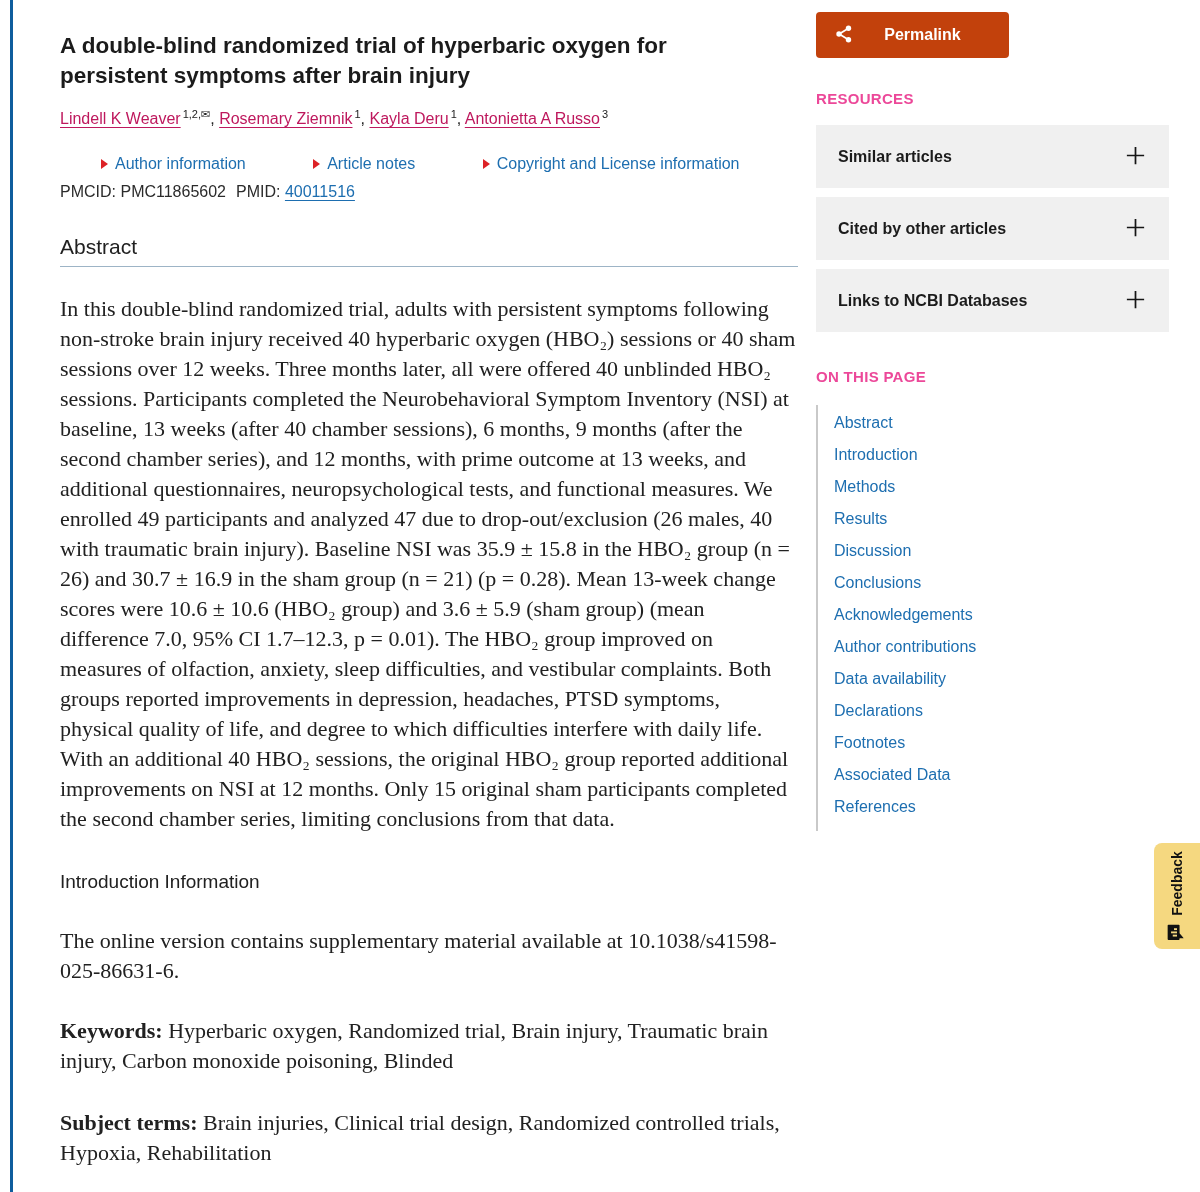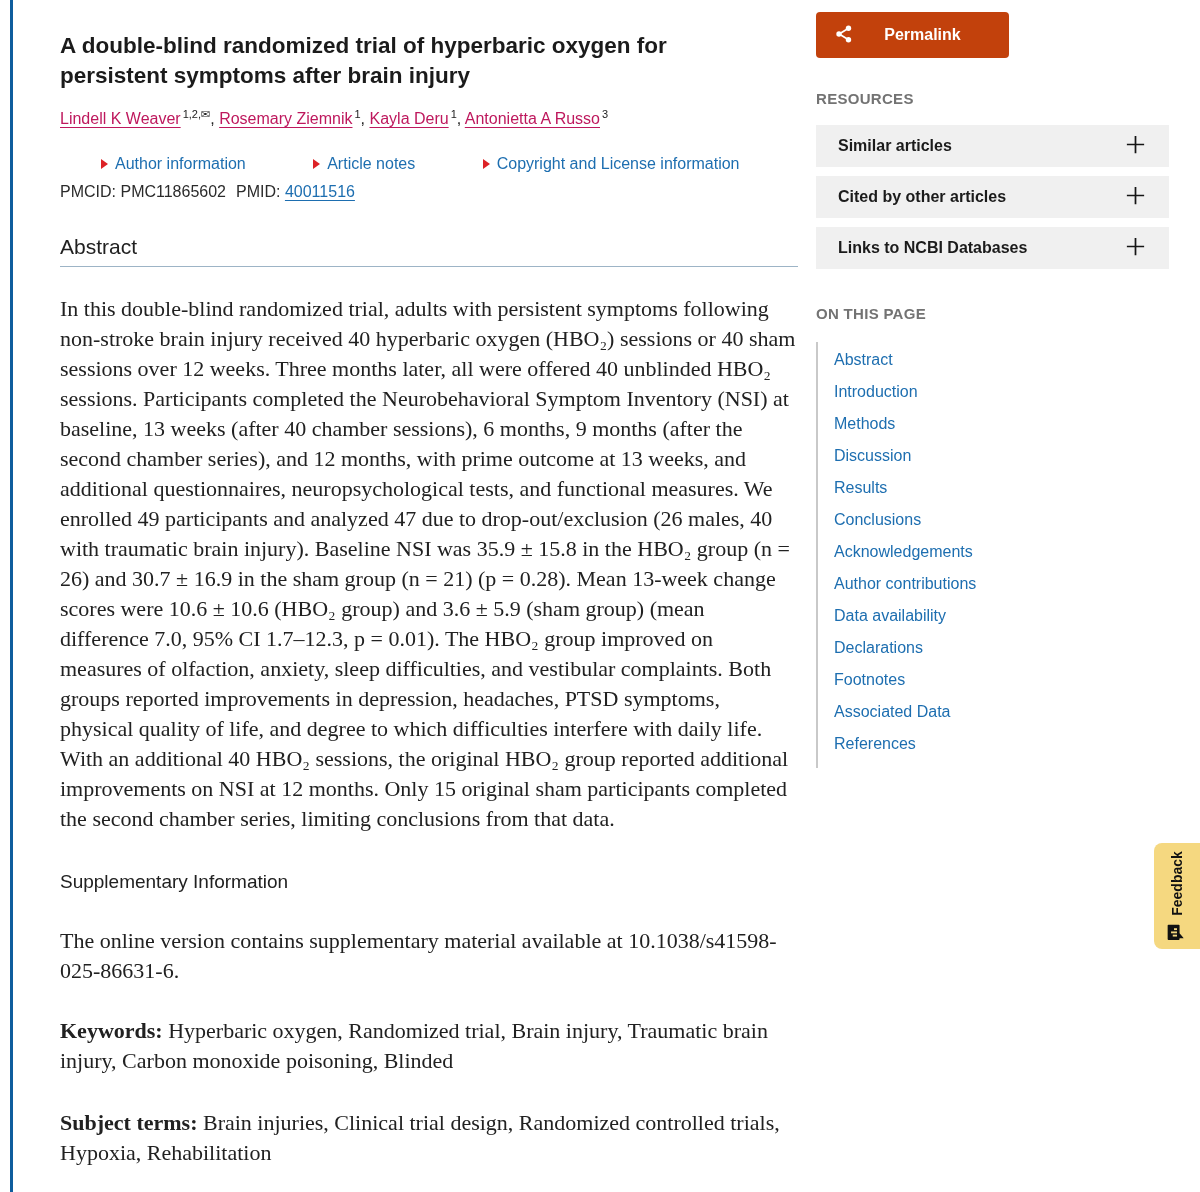--- a/index.html
+++ b/index.html
@@ -34,23 +34,23 @@
   .kv-para.subject { margin-top:32px; }
   .kv-label { font-weight:700; }
   .intro-heading { margin-top:26px; font-size:21px; font-weight:400; color:#212121; }
 
   
   .sidebar { position:absolute; left:816px; top:12px; width:353px; }
   .permalink-btn { display:flex; align-items:center; width:193px; height:46px; background:#c2410c;
                    border:none; border-radius:4px; cursor:pointer; padding:0 18px; }
   .permalink-btn .share-icon { flex:0 0 auto; }
   .permalink-btn .permalink-label { flex:1; text-align:center; color:#ffffff; font-size:16px; font-weight:700; }
-  .side-heading { margin-top:32px; font-size:15px; font-weight:700; color:#737373; letter-spacing:.3px; }
+  .side-heading { margin-top:32px; font-size:15px; font-weight:700; color:#ec4899; letter-spacing:.3px; }
   .accordion-list { margin-top:18px; }
-  .accordion { display:flex; align-items:center; justify-content:space-between; width:353px; height:42px;
+  .accordion { display:flex; align-items:center; justify-content:space-between; width:353px; height:63px;
                background:#F0F0F0; border:none; margin-bottom:9px; padding:0 22px; cursor:pointer; text-align:left; }
   .acc-label { font-size:16px; font-weight:700; color:#1b1b1b; }
   .side-heading.otp { margin-top:36px; }
   .page-nav { margin-top:20px; }
   .page-nav ul { list-style:none; border-left:2px solid #c9c9c9; padding:8px 0 2px 16px; }
   .page-nav li { margin-bottom:12px; line-height:20px; }
   .nav-link { color:#1D6EB0; font-size:16px; text-decoration:none; }
 
   
   .feedback-btn { position:absolute; left:1154px; top:843px; width:46px; height:106px; background:#F5D880;
@@ -98,21 +98,21 @@
       </span>
     </div>
 
   <p class="ids-row">
     <span class="id-group"><span>PMCID:</span> <span>PMC11865602</span></span><span class="id-group"><span>PMID:</span> <a class="pmid-link" href="#">40011516</a></span>
   </p>
 
   <h2 class="section-heading">Abstract</h2>
   <p class="serif abstract-text">In this double-blind randomized trial, adults with persistent symptoms following non-stroke brain injury received 40 hyperbaric oxygen (HBO₂) sessions or 40 sham sessions over 12 weeks. Three months later, all were offered 40 unblinded HBO₂ sessions. Participants completed the Neurobehavioral Symptom Inventory (NSI) at baseline, 13 weeks (after 40 chamber sessions), 6 months, 9 months (after the second chamber series), and 12 months, with prime outcome at 13 weeks, and additional questionnaires, neuropsychological tests, and functional measures. We enrolled 49 participants and analyzed 47 due to drop-out/exclusion (26 males, 40 with traumatic brain injury). Baseline NSI was 35.9 ± 15.8 in the HBO₂ group (n = 26) and 30.7 ± 16.9 in the sham group (n = 21) (p = 0.28). Mean 13-week change scores were 10.6 ± 10.6 (HBO₂ group) and 3.6 ± 5.9 (sham group) (mean difference 7.0, 95% CI 1.7–12.3, p = 0.01). The HBO₂ group improved on measures of olfaction, anxiety, sleep difficulties, and vestibular complaints. Both groups reported improvements in depression, headaches, PTSD symptoms, physical quality of life, and degree to which difficulties interfere with daily life. With an additional 40 HBO₂ sessions, the original HBO₂ group reported additional improvements on NSI at 12 months. Only 15 original sham participants completed the second chamber series, limiting conclusions from that data.</p>
 
-  <h3 class="sub-heading">Supplementary Information</h3>
+  <h3 class="sub-heading">Introduction Information</h3>
   <p class="serif supp-text">The online version contains supplementary material available at 10.1038/s41598-025-86631-6.</p>
 
   <p class="serif kv-para"><span class="kv-label">Keywords:</span><span> Hyperbaric oxygen, Randomized trial, Brain injury, Traumatic brain injury, Carbon monoxide poisoning, Blinded</span></p>
 
   <p class="serif kv-para subject"><span class="kv-label">Subject terms:</span><span> Brain injuries, Clinical trial design, Randomized controlled trials, Hypoxia, Rehabilitation</span></p>
 
   <h2 class="intro-heading">Introduction</h2>
 </main>
 
 <aside class="sidebar">
@@ -165,23 +165,23 @@
 
   <nav class="page-nav">
     <ul>
 
         <li class="nav-item"><a class="nav-link" href="#">Abstract</a></li>
 
         <li class="nav-item"><a class="nav-link" href="#">Introduction</a></li>
 
         <li class="nav-item"><a class="nav-link" href="#">Methods</a></li>
 
+        <li class="nav-item"><a class="nav-link" href="#">Results</a></li>
+
         <li class="nav-item"><a class="nav-link" href="#">Discussion</a></li>
-
-        <li class="nav-item"><a class="nav-link" href="#">Results</a></li>
 
         <li class="nav-item"><a class="nav-link" href="#">Conclusions</a></li>
 
 
         <li class="nav-item"><a class="nav-link" href="#">Acknowledgements</a></li>
 
         <li class="nav-item"><a class="nav-link" href="#">Author contributions</a></li>
 
         <li class="nav-item"><a class="nav-link" href="#">Data availability</a></li>
 

